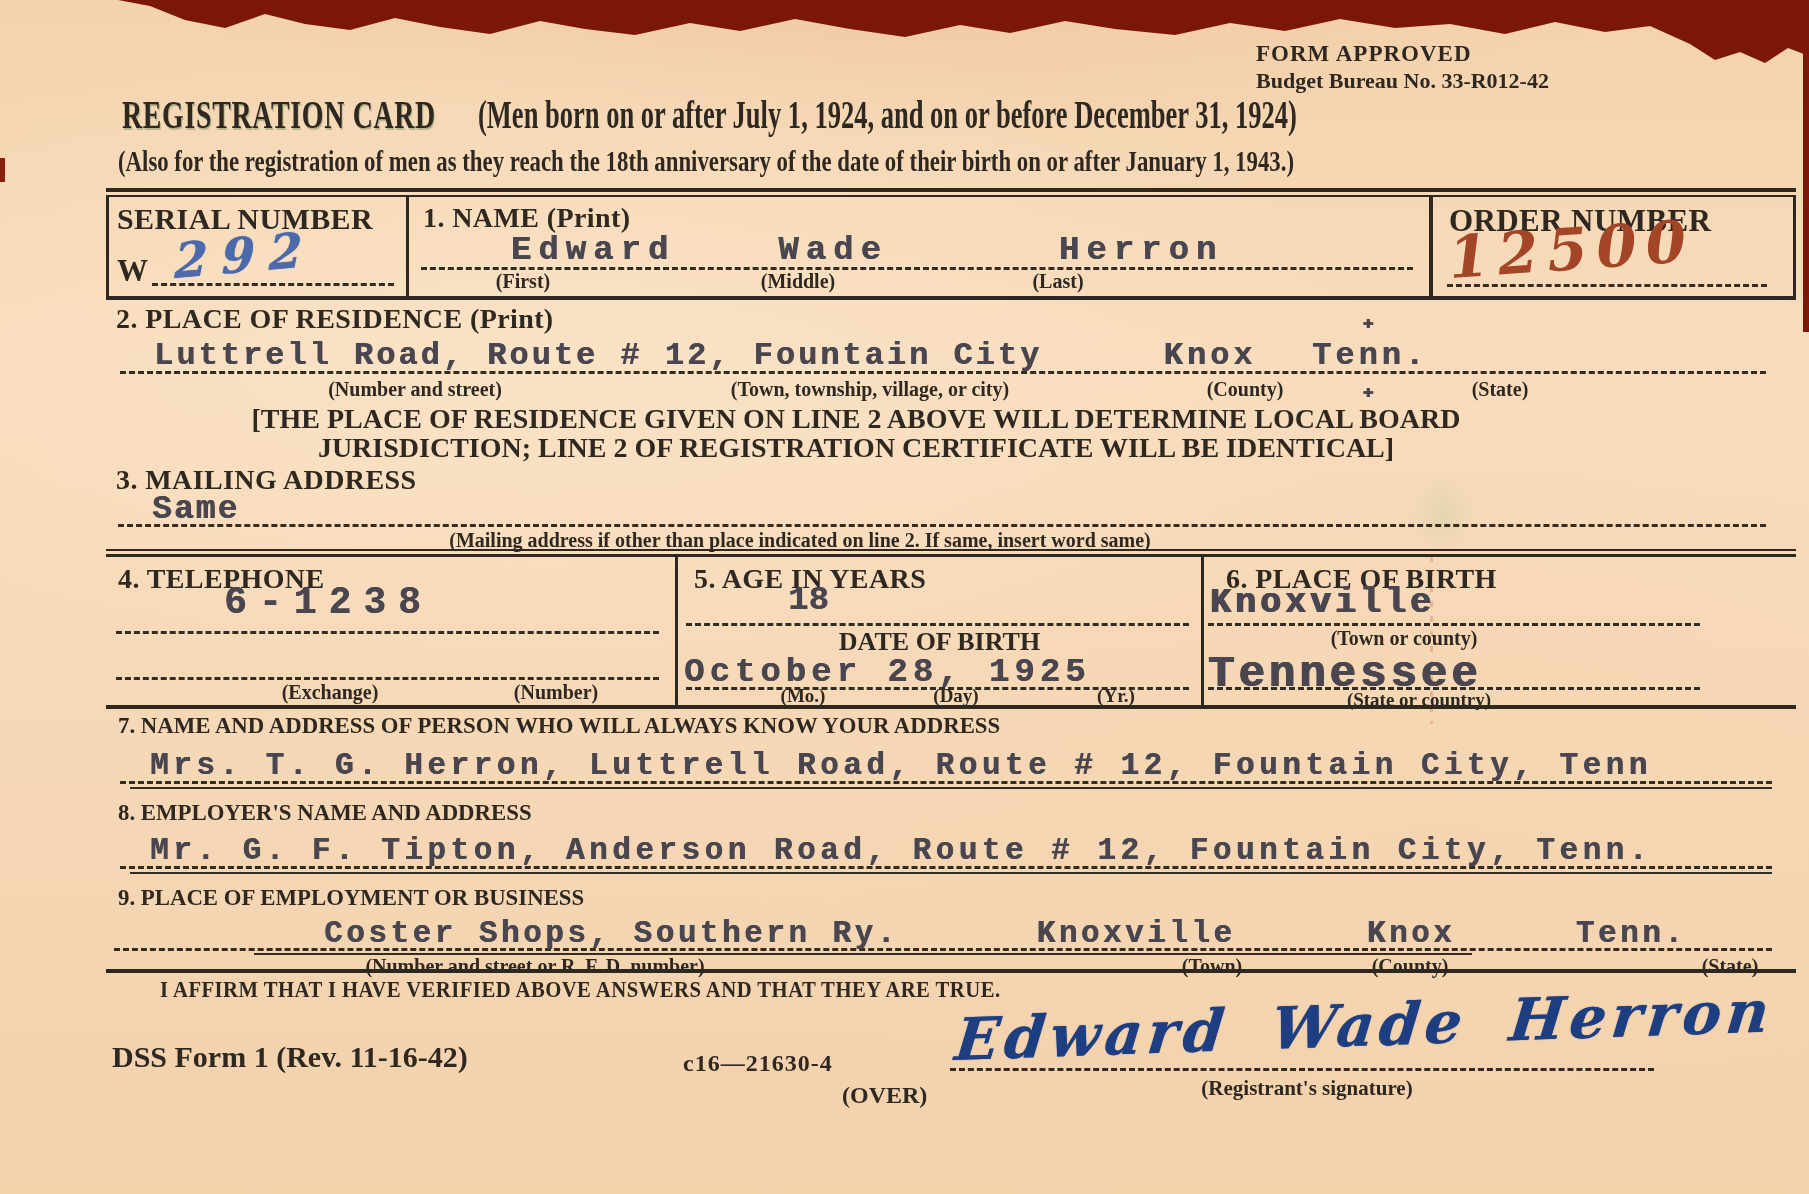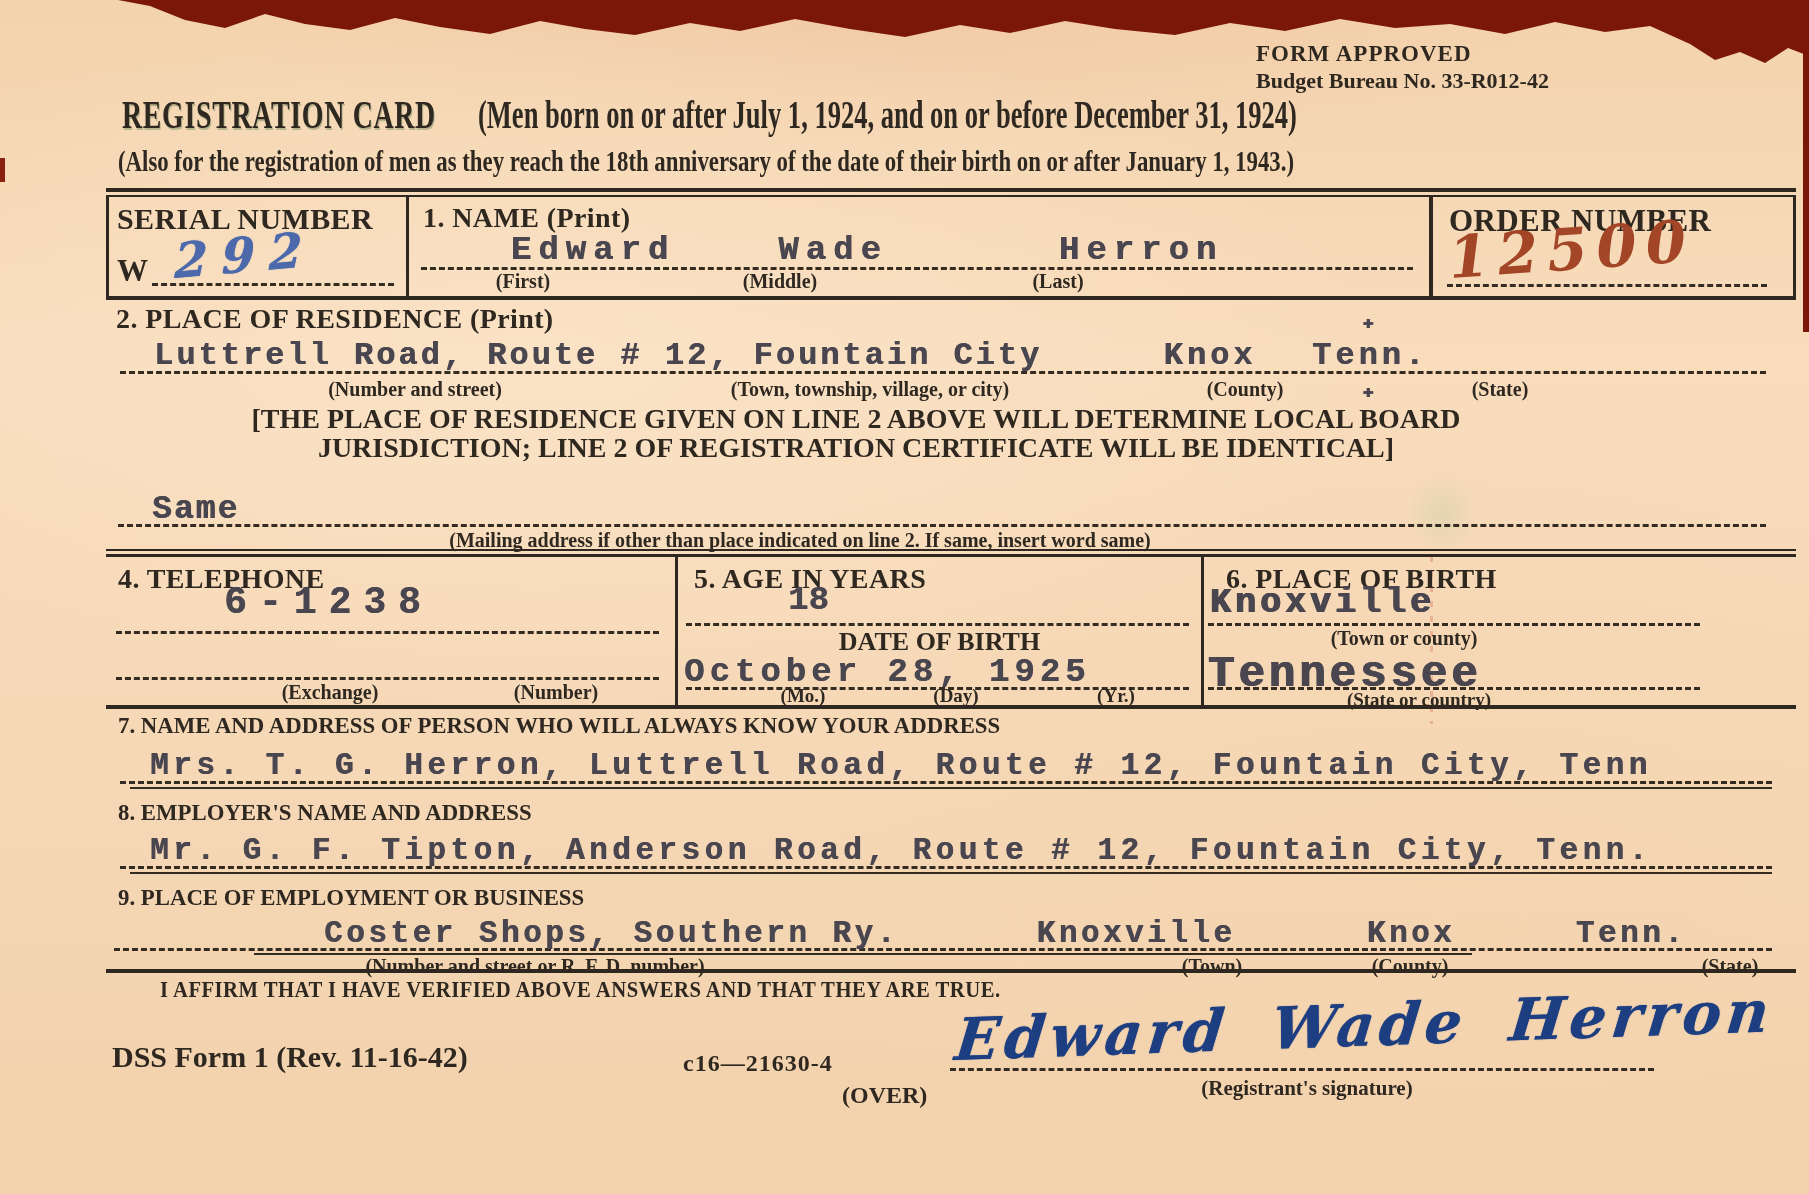--- a/index.html
+++ b/index.html
@@ -179,21 +179,21 @@
       </div>
       <div class="c-name">
         <div class="lbl">1. NAME (Print)</div>
         <div class="name-vals">
           <span class="t pos cx" style="left:172px;bottom:-2px;">Edward</span>
           <span class="t pos cx" style="left:412px;bottom:-2px;">Wade</span>
           <span class="t pos cx" style="left:720px;bottom:-2px;">Herron</span>
         </div>
         <div class="name-subs">
           <span class="sub pos cx" style="left:102px;top:0;">(First)</span>
-          <span class="sub pos cx" style="left:359px;top:0;">(Middle)</span>
+          <span class="sub pos cx" style="left:377px;top:0;">(Middle)</span>
           <span class="sub pos cx" style="left:637px;top:0;">(Last)</span>
         </div>
       </div>
       <div class="c-order">
         <div class="lbl">ORDER NUMBER</div>
         <div class="order-dash">
           <span class="hand-order">12500</span>
         </div>
       </div>
     </div>
@@ -212,20 +212,21 @@
         <span class="sub pos cx" style="left:1394px;top:0;">(State)</span>
       </div>
     </div>
 
     <div class="row-notice">
       <div>[THE PLACE OF RESIDENCE GIVEN ON LINE 2 ABOVE WILL DETERMINE LOCAL BOARD</div>
       <div>JURISDICTION; LINE 2 OF REGISTRATION CERTIFICATE WILL BE IDENTICAL]</div>
     </div>
 
     <div class="row-mail">
+      <div class="lbl">3. MAILING ADDRESS</div>
       <div class="mail-val">
         <span class="t pos">Same</span>
       </div>
       <span class="mail-sub sub pos cx">(Mailing address if other than place indicated on line 2.  If same, insert word same)</span>
     </div>
 
     <div class="rule2b"></div>
 
     <div class="row5">
       <div class="c-tel">

